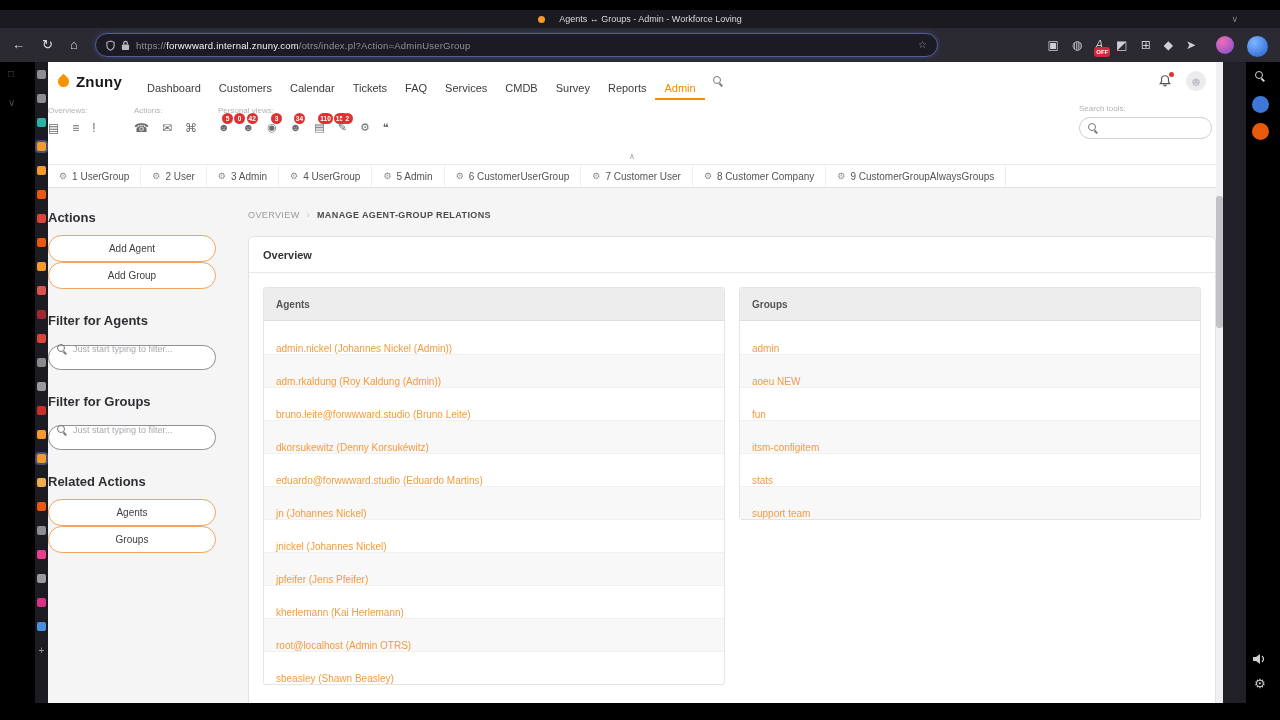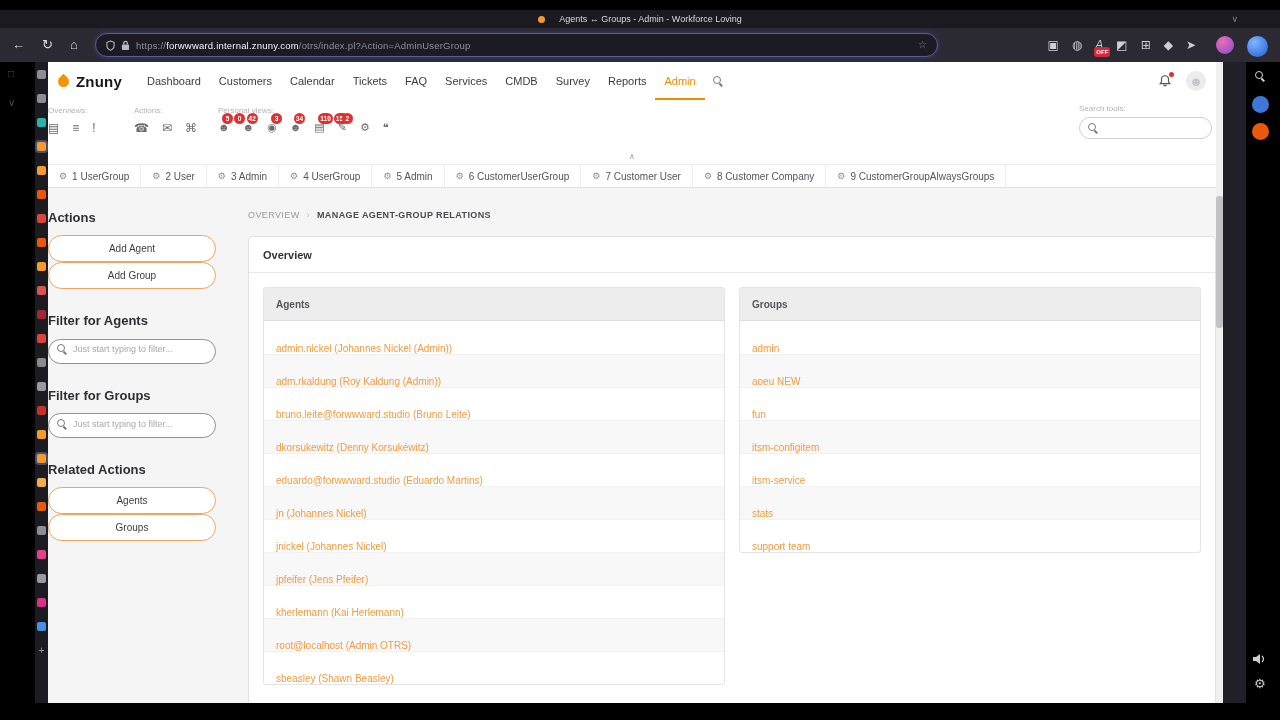--- a/index.html
+++ b/index.html
@@ -35,21 +35,21 @@
   .vtab-controls span{color:#4b4b55;font-size:10px;cursor:pointer}
   .favstrip{position:absolute;left:35px;top:62px;width:13px;height:641px;background:#1c1b22;display:flex;flex-direction:column;align-items:center;padding-top:8px;gap:15px;z-index:4}
   .fav{width:9px;height:9px;border-radius:2px;background:var(--bg,#777);flex:0 0 auto;display:flex;align-items:center;justify-content:center;font-size:10px;color:#9a9aa0;cursor:pointer}
   .fav.active{box-shadow:0 0 0 2px #45517a}
 
   
   .appheader{position:absolute;left:48px;top:62px;width:1168px;height:38px;background:#fff;display:flex;align-items:center;padding:0 10px;z-index:3}
   .flame{width:11px;height:11px;background:#f59300;border-radius:0 50% 50% 50%;transform:rotate(45deg);display:inline-block}
   .brand-text{font-size:15px;font-weight:700;color:#18181a;margin-left:7px;letter-spacing:.2px}
   .mainnav{display:flex;margin-left:16px;height:38px}
-  .navitem{font-size:11px;color:#3b3b3f;padding:0 9px;line-height:38px;cursor:pointer;white-space:nowrap}
+  .navitem{font-size:11px;color:#3b3b3f;padding:7px 9px;line-height:38px;cursor:pointer;white-space:nowrap}
   .navitem.active{color:#f28c00;box-shadow:inset 0 -2px 0 #f28c00}
   .mag{position:relative;width:11px;height:11px;display:inline-block}
   .mag::before{content:"";position:absolute;width:6px;height:6px;border:1.5px solid #77777d;border-radius:50%;left:0;top:0}
   .mag::after{content:"";position:absolute;width:4px;height:1.5px;background:#77777d;transform:rotate(45deg);left:6px;top:8px}
   .mag.white::before{border-color:#d5d5da}
   .mag.white::after{background:#d5d5da}
   .nav-search{margin-left:8px;cursor:pointer}
   .hdr-right{margin-left:auto;display:flex;align-items:center;gap:14px}
   .bell{position:relative;cursor:pointer;line-height:0}
   .bell-dot{position:absolute;top:-2px;right:-2px;width:5px;height:5px;background:#e03131;border-radius:50%}
@@ -81,21 +81,21 @@
   .atab .gear{font-size:9px;color:#8c8c92}
 
   
   .contentbg{position:absolute;left:48px;top:188px;width:1168px;height:515px;background:#f5f5f6;z-index:1}
 
   .sidepanel{position:absolute;left:48px;top:188px;width:168px;padding-top:22px;z-index:2}
   .sp-h{font-size:13px;color:#2f2f33;font-weight:600;margin:24px 0 10px}
   .sp-h:first-child{margin-top:0}
   .spbtn{height:27px;border:1px solid #f0a45f;border-radius:14px;background:#fff;font-size:10px;color:#3e3e42;width:100%;display:flex;align-items:center;justify-content:center;margin-bottom:0;cursor:pointer}
   .spinput-wrap{position:relative;margin-bottom:4px}
-  .spinput{width:100%;height:25px;border:1px solid #8f8f94;border-radius:13px;font-size:9px;padding:0 8px 4px 24px;color:#555;outline:none;background:#fff}
+  .spinput{width:100%;height:25px;border:1px solid #8f8f94;border-radius:13px;font-size:9px;padding:0 8px 16px 24px;color:#555;outline:none;background:#fff}
   .spinput::placeholder,.st-input::placeholder{color:#a9a9ad}
 
   .breadcrumb{position:absolute;left:248px;top:210px;display:flex;gap:7px;align-items:center;font-size:9px;letter-spacing:.4px;z-index:2}
   .bc-root{color:#9a9a9f;cursor:pointer}
   .bc-sep{color:#c0c0c5}
   .bc-cur{color:#4a4a4f;font-weight:700}
 
   .card{position:absolute;left:248px;top:236px;width:968px;height:512px;background:#fff;border:1px solid #e2e2e4;border-radius:5px;z-index:2}
   .card-h{height:36px;display:flex;align-items:center;padding:0 14px;border-bottom:1px solid #e8e8ea;font-size:11px;font-weight:700;color:#333}
   .card-b{padding:14px;display:flex;gap:14px;align-items:flex-start}
@@ -408,23 +408,20 @@
           <div class="row">
             <a>aoeu NEW</a>
           </div>
           <div class="row">
             <a>fun</a>
           </div>
           <div class="row">
             <a>itsm-configitem</a>
           </div>
           <div class="row">
-            <a>itsm-service</a>
-          </div>
-          <div class="row">
             <a>stats</a>
           </div>
           <div class="row">
             <a>support team</a>
           </div>
         </div>
     </div>
   </div>
 </div>
 

